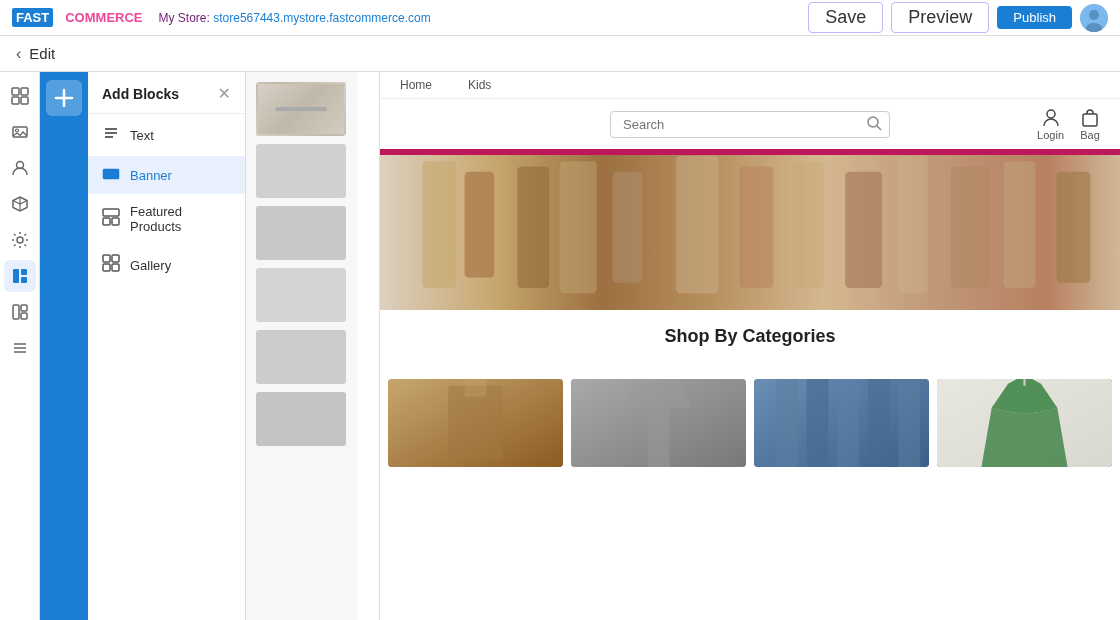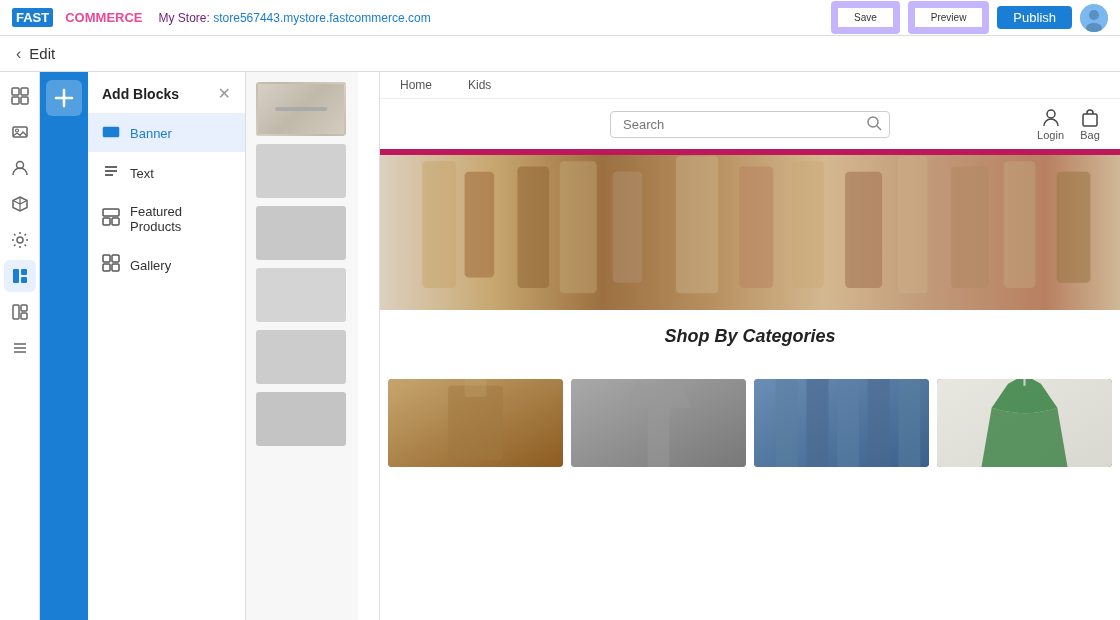--- a/index.html
+++ b/index.html
@@ -27,25 +27,25 @@
     .logo-fast { color: #fff; background: #1a7fd4; padding: 2px 4px; border-radius: 2px; font-size: 13px; }
     .logo-commerce { color: #ec4899; font-size: 13px; }
     .nav-store-link {
       color: #555;
       font-size: 12px;
       margin-left: 8px;
     }
     .nav-store-link span { color: #701a75; }
     .nav-spacer { flex: 1; }
     .nav-btn {
-      border: 7px solid #c4b5fd;
+      border: 1px solid #c4b5fd;
       background: #fff;
       border-radius: 4px;
       padding: 4px 16px;
-      font-size: 10px;
+      font-size: 18px;
       cursor: pointer;
       color: #333;
     }
     .nav-btn-publish {
       background: #1a7fd4;
       color: #fff;
       border: none;
       border-radius: 4px;
       padding: 4px 16px;
       font-size: 13px;
@@ -233,21 +233,20 @@
       font-size: 11px;
       color: #555;
       cursor: pointer;
       gap: 2px;
     }
     .store-header-action svg { font-size: 20px; }
 
     
     .shop-by-cats {
       padding: 16px 24px;
-      font-style: italic;
     }
     .shop-by-cats-title {
       text-align: center;
       font-size: 18px;
       font-weight: 700;
       color: #222;
       margin-bottom: 12px;
     }
 
     .hero-inner {
@@ -411,38 +410,38 @@
         </svg>
       </button>
     </div>
 
     <div class="blocks-list">
       <div class="blocks-header">
         <span class="blocks-header-title">Add Blocks</span>
         <button class="blocks-close">✕</button>
       </div>
 
-      <div class="block-item active">
-        <span class="block-item-icon">
-          <svg width="18" height="12" viewBox="0 0 18 12" fill="none">
-            <rect x="1" y="1" width="16" height="10" rx="1" fill="#1a7fd4" stroke="#1a7fd4" stroke-width="0.5"></rect>
-          </svg>
-        </span>
-        <span>Banner</span>
-      </div>
-
       <div class="block-item">
         <span class="block-item-icon">
           <svg width="18" height="18" viewBox="0 0 18 18" fill="none">
             <line x1="3" y1="5" x2="15" y2="5" stroke="#555" stroke-width="1.8"></line>
             <line x1="3" y1="9" x2="15" y2="9" stroke="#555" stroke-width="1.8"></line>
             <line x1="3" y1="13" x2="11" y2="13" stroke="#555" stroke-width="1.8"></line>
           </svg>
         </span>
         <span>Text</span>
+      </div>
+
+      <div class="block-item active">
+        <span class="block-item-icon">
+          <svg width="18" height="12" viewBox="0 0 18 12" fill="none">
+            <rect x="1" y="1" width="16" height="10" rx="1" fill="#1a7fd4" stroke="#1a7fd4" stroke-width="0.5"></rect>
+          </svg>
+        </span>
+        <span>Banner</span>
       </div>
 
       <div class="block-item">
         <span class="block-item-icon">
           <svg width="18" height="18" viewBox="0 0 18 18" fill="none">
             <rect x="1" y="1" width="16" height="7" rx="1" stroke="#555" stroke-width="1.5"></rect>
             <rect x="1" y="10" width="7" height="7" rx="1" stroke="#555" stroke-width="1.5"></rect>
             <rect x="10" y="10" width="7" height="7" rx="1" stroke="#555" stroke-width="1.5"></rect>
           </svg>
         </span>

